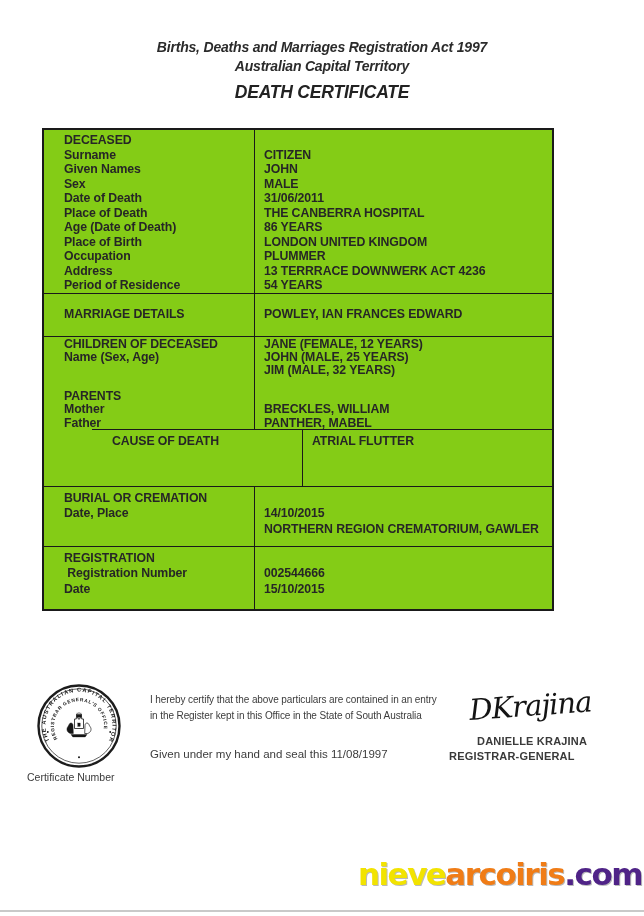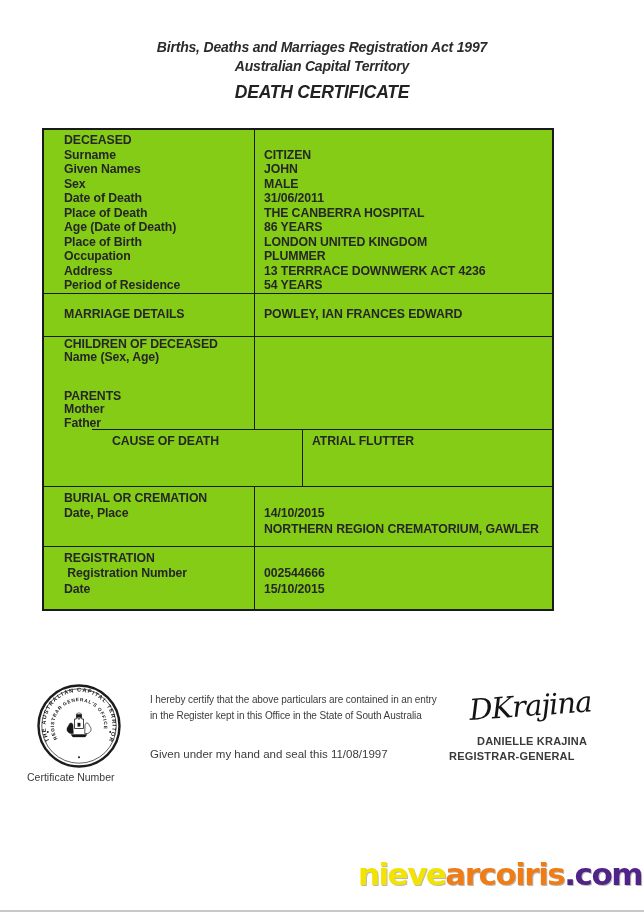--- a/index.html
+++ b/index.html
@@ -102,20 +102,29 @@
     <div class="sec sec-children">
       <div class="col-l">
         <div class="ln">CHILDREN OF DECEASED</div>
         <div class="ln">Name (Sex, Age)</div>
         <div class="ln">&nbsp;</div>
         <div class="ln">&nbsp;</div>
         <div class="ln">PARENTS</div>
         <div class="ln">Mother</div>
         <div class="ln">Father</div>
       </div>
+      <div class="col-r">
+        <div class="ln">JANE (FEMALE, 12 YEARS)</div>
+        <div class="ln">JOHN (MALE, 25 YEARS)</div>
+        <div class="ln">JIM (MALE, 32 YEARS)</div>
+        <div class="ln">&nbsp;</div>
+        <div class="ln">&nbsp;</div>
+        <div class="ln">BRECKLES, WILLIAM</div>
+        <div class="ln">PANTHER, MABEL</div>
+      </div>
     </div>
 
     <div class="sec sec-cause">
       <div class="col-l">
         <div class="ln">CAUSE OF DEATH</div>
       </div>
       <div class="col-r">
         <div class="ln">ATRIAL FLUTTER</div>
       </div>
     </div>

